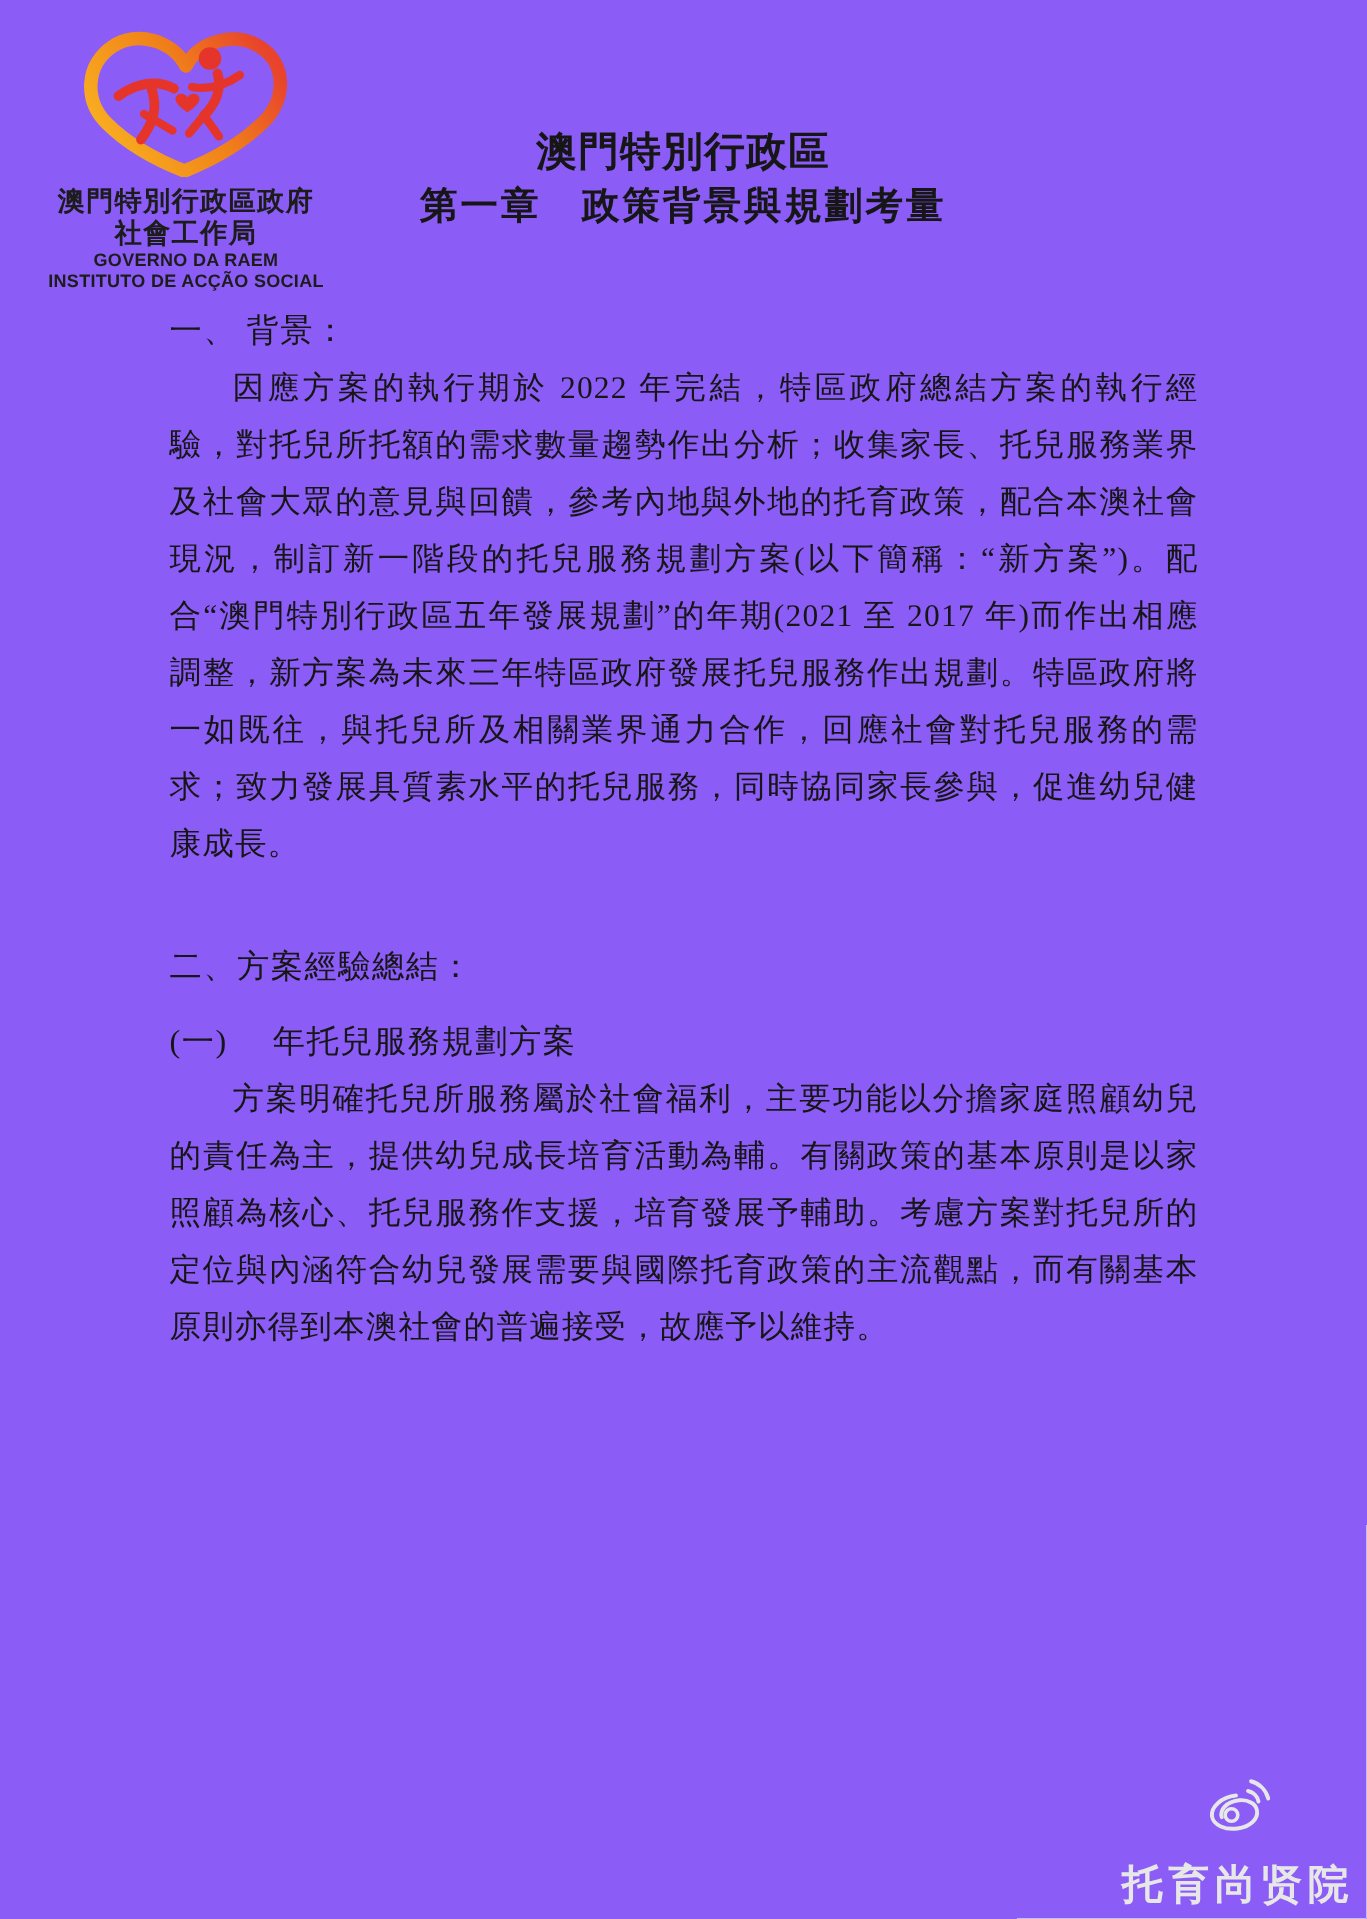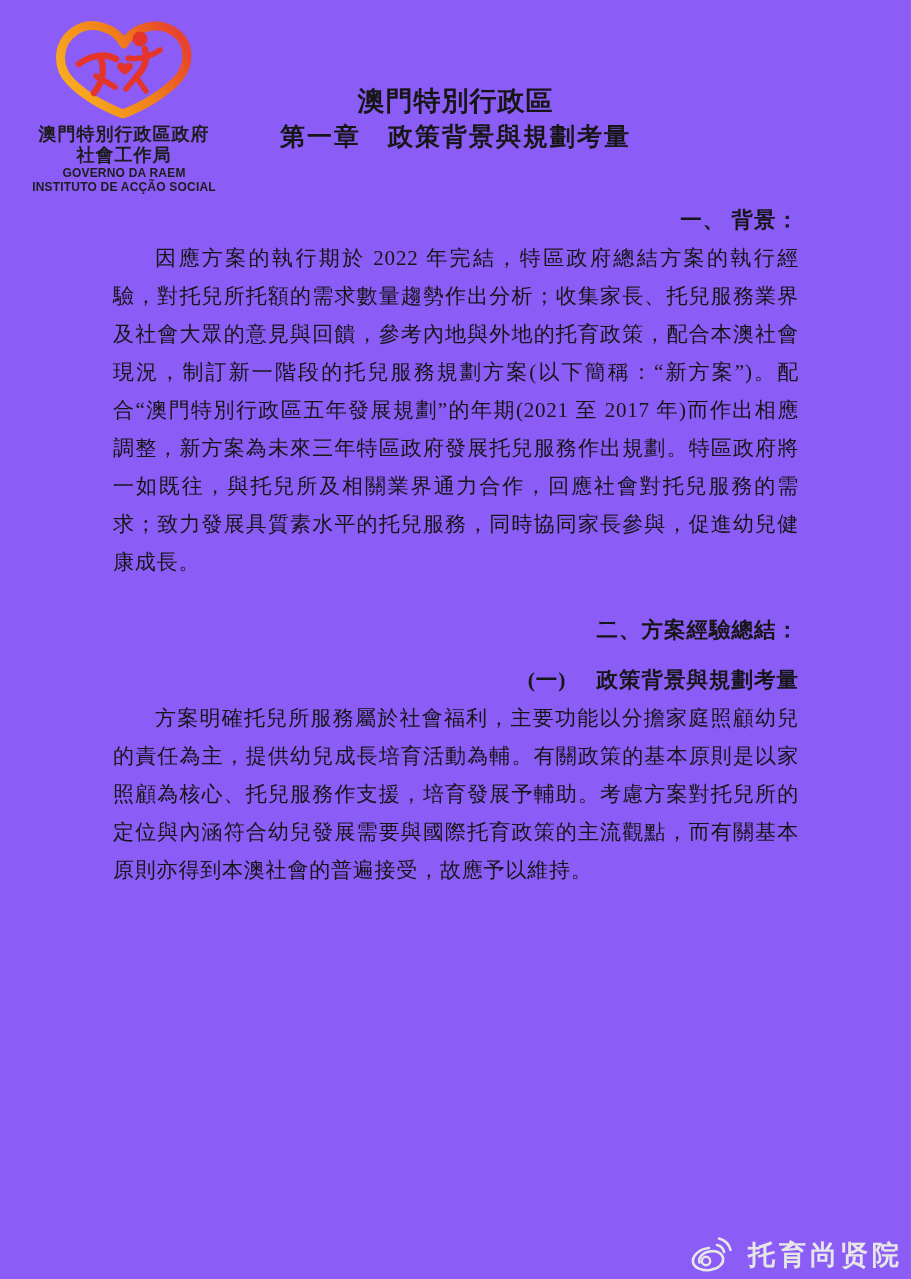--- a/index.html
+++ b/index.html
@@ -27,41 +27,42 @@
   .title-block { padding-top:82px; text-align:center; font-weight:bold; }
   .title-line { font-size:27px; line-height:38px; letter-spacing:1px; }
 
   .chapter {
     text-align:center;
     font-weight:bold; font-size:25px; letter-spacing:2px;
   }
 
   
   .content { margin:0 112px 0 113px; }
-  .sec-heading { font-weight:bold; font-size:21.5px; line-height:38px; letter-spacing:1px;text-align:right; }
+  .sec-heading { font-weight:normal; font-size:21.5px; line-height:38px; letter-spacing:1px; }
   .sec1 { margin-top:48px; }
-  .sec2 { margin-top:30px; }
+  .sec2 { margin-top:44px; }
   .subsec { margin-top:12px; }
   .subsec .subsec-text { margin-left:30px; }
   p.body-par {
     margin:0;
     font-size:21px; line-height:38px;
     text-align:justify; text-justify:inter-ideograph;
     text-indent:2em;
     letter-spacing:0.8px;
   }
 
   
   .watermark {
     position:absolute; right:8px; bottom:5px;
     display:flex; align-items:center; gap:15px;
     color:#e7e7e7;
     font-family:"Liberation Sans","DejaVu Sans",sans-serif;
     font-weight:bold; font-size:27px; letter-spacing:4px;
     user-select:none;
+    flex-direction:column;
   }
   .watermark svg { display:block; }
 </style>
 </head>
 <body>
 
 <div class="page">
 
   <div class="logo">
     <span>
@@ -98,21 +99,21 @@
   <div class="chapter">第一章　政策背景與規劃考量</div>
 
   <div class="content">
 
     <div class="sec-heading sec1">一、 背景：</div>
     <p class="body-par">因應方案的執行期於 2022 年完結，特區政府總結方案的執行經驗，對托兒所托額的需求數量趨勢作出分析；收集家長、托兒服務業界及社會大眾的意見與回饋，參考內地與外地的托育政策，配合本澳社會現況，制訂新一階段的托兒服務規劃方案(以下簡稱：“新方案”)。配合“澳門特別行政區五年發展規劃”的年期(2021 至 2017 年)而作出相應調整，新方案為未來三年特區政府發展托兒服務作出規劃。特區政府將一如既往，與托兒所及相關業界通力合作，回應社會對托兒服務的需求；致力發展具質素水平的托兒服務，同時協同家長參與，促進幼兒健康成長。</p>
 
     <div class="sec-heading sec2">二、方案經驗總結：</div>
 
     <div class="sec-heading subsec">
-      <span>(一)</span><span class="subsec-text">政策背景與規劃考量</span>
+      <span>(一)</span><span class="subsec-text">年托兒服務規劃方案</span>
     </div>
     <p class="body-par">方案明確托兒所服務屬於社會福利，主要功能以分擔家庭照顧幼兒的責任為主，提供幼兒成長培育活動為輔。有關政策的基本原則是以家照顧為核心、托兒服務作支援，培育發展予輔助。考慮方案對托兒所的定位與內涵符合幼兒發展需要與國際托育政策的主流觀點，而有關基本原則亦得到本澳社會的普遍接受，故應予以維持。</p>
 
   </div>
 
   <div class="watermark">
     <span>
       <svg width="44" height="38" viewBox="0 0 44 38" aria-hidden="true">
         <path d="M20,12 C10,13 3,20 4,26 C5,32 13,35 21,34 C29,33 35,28 34,22 C33.3,17.5 28,14.5 22,15.2 C13,16.3 9,22 10.5,26.5" fill="none" stroke="#e7e7e7" stroke-width="2.6" stroke-linecap="round"></path>
         <circle cx="17" cy="25" r="4.2" fill="none" stroke="#e7e7e7" stroke-width="2.4"></circle>

